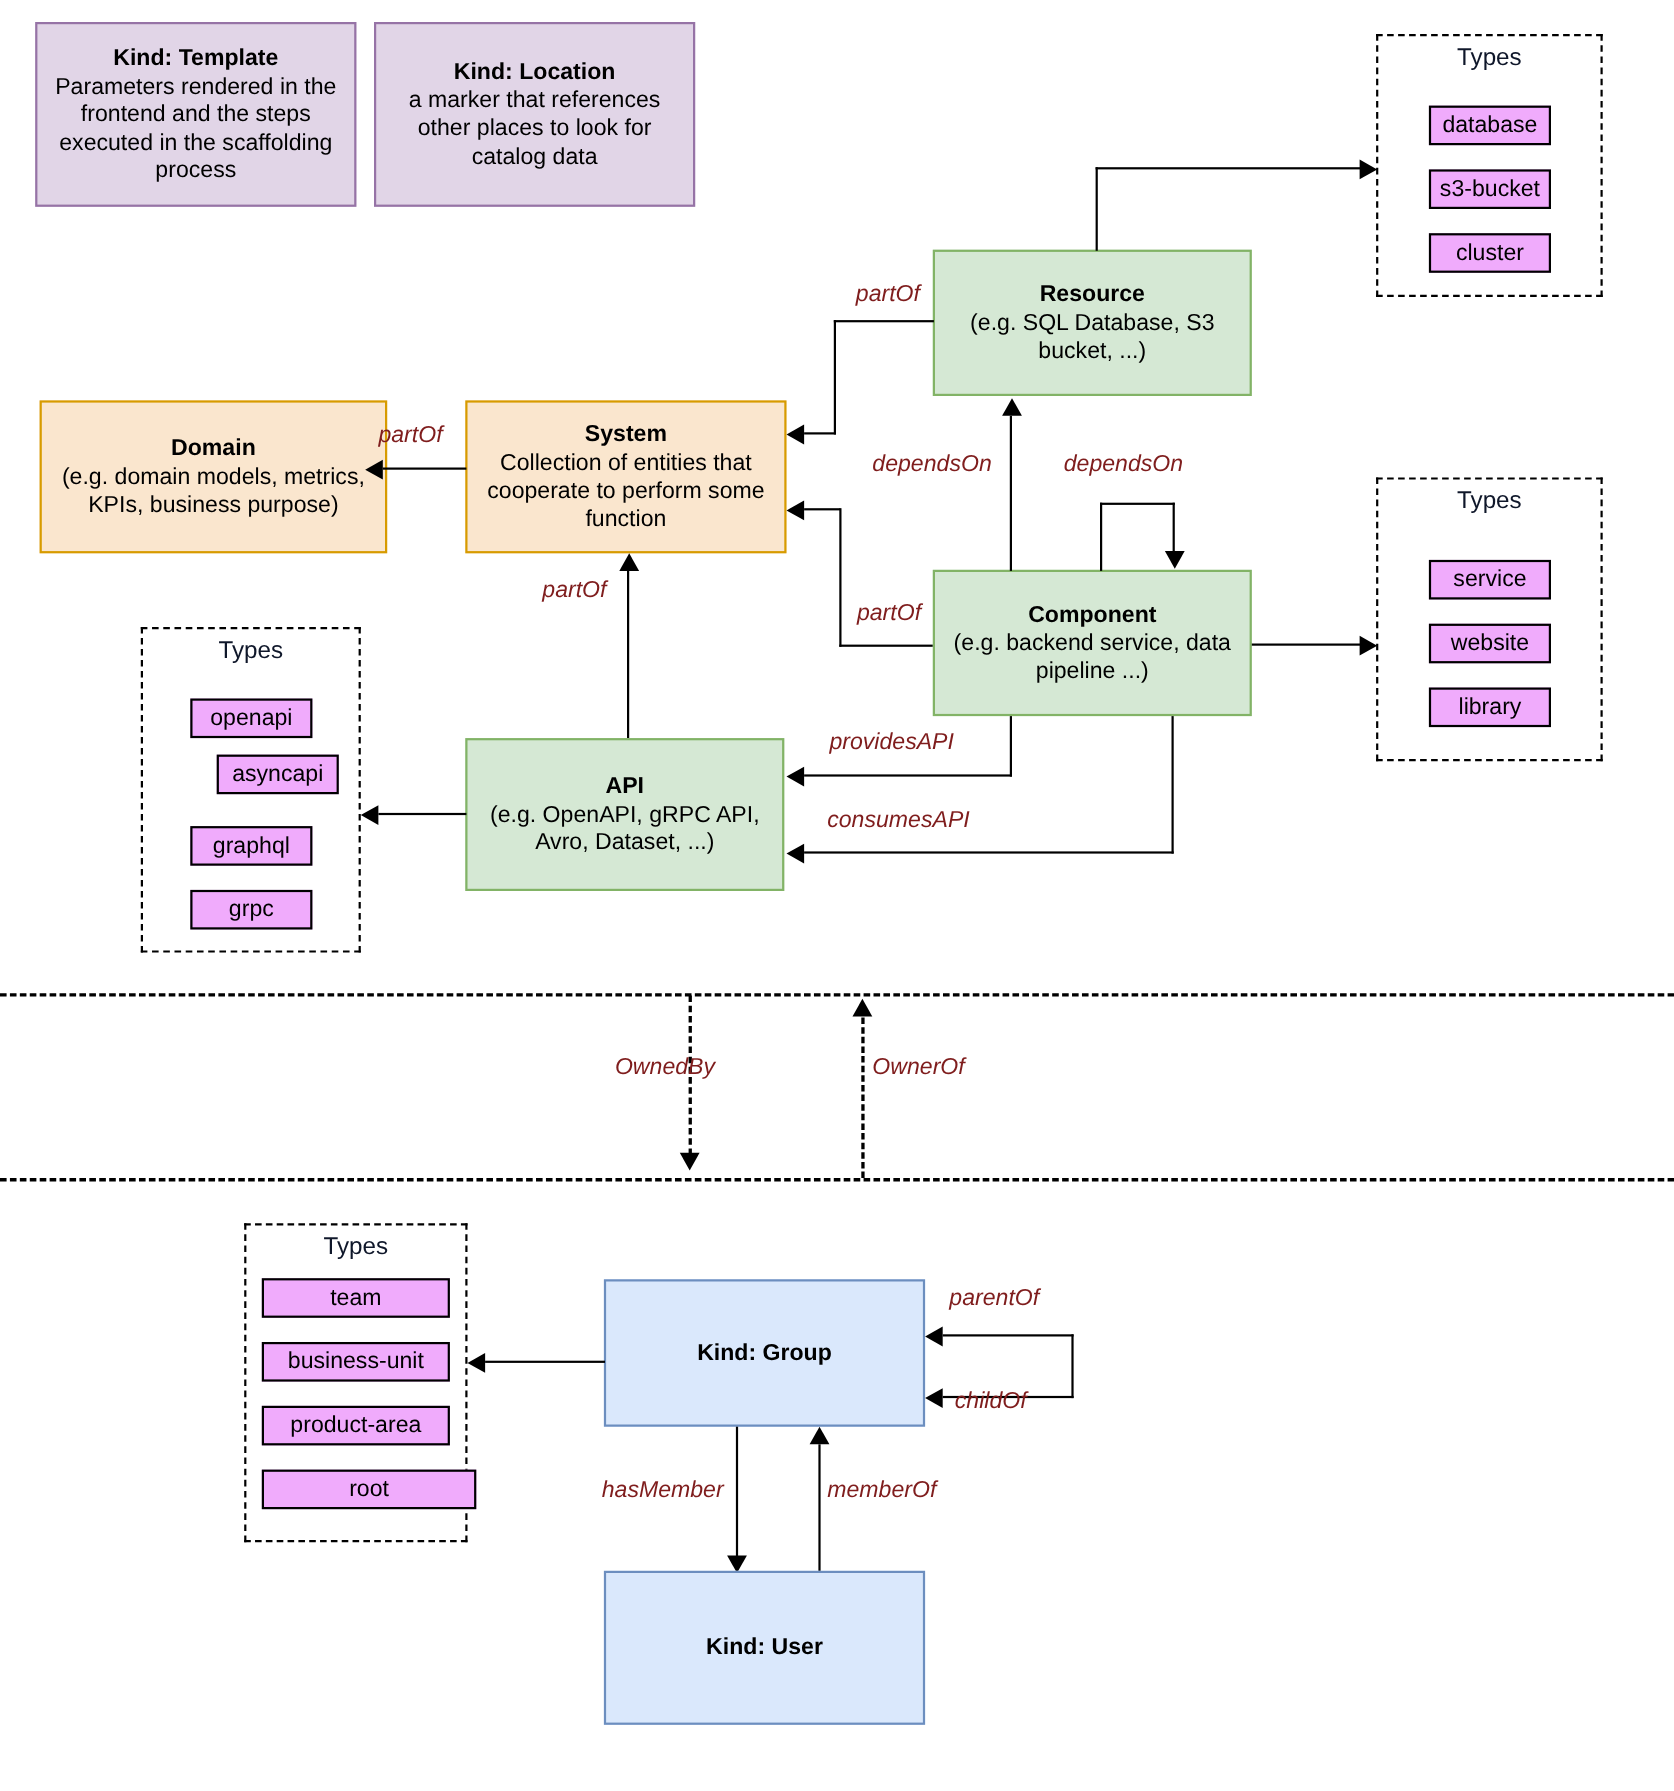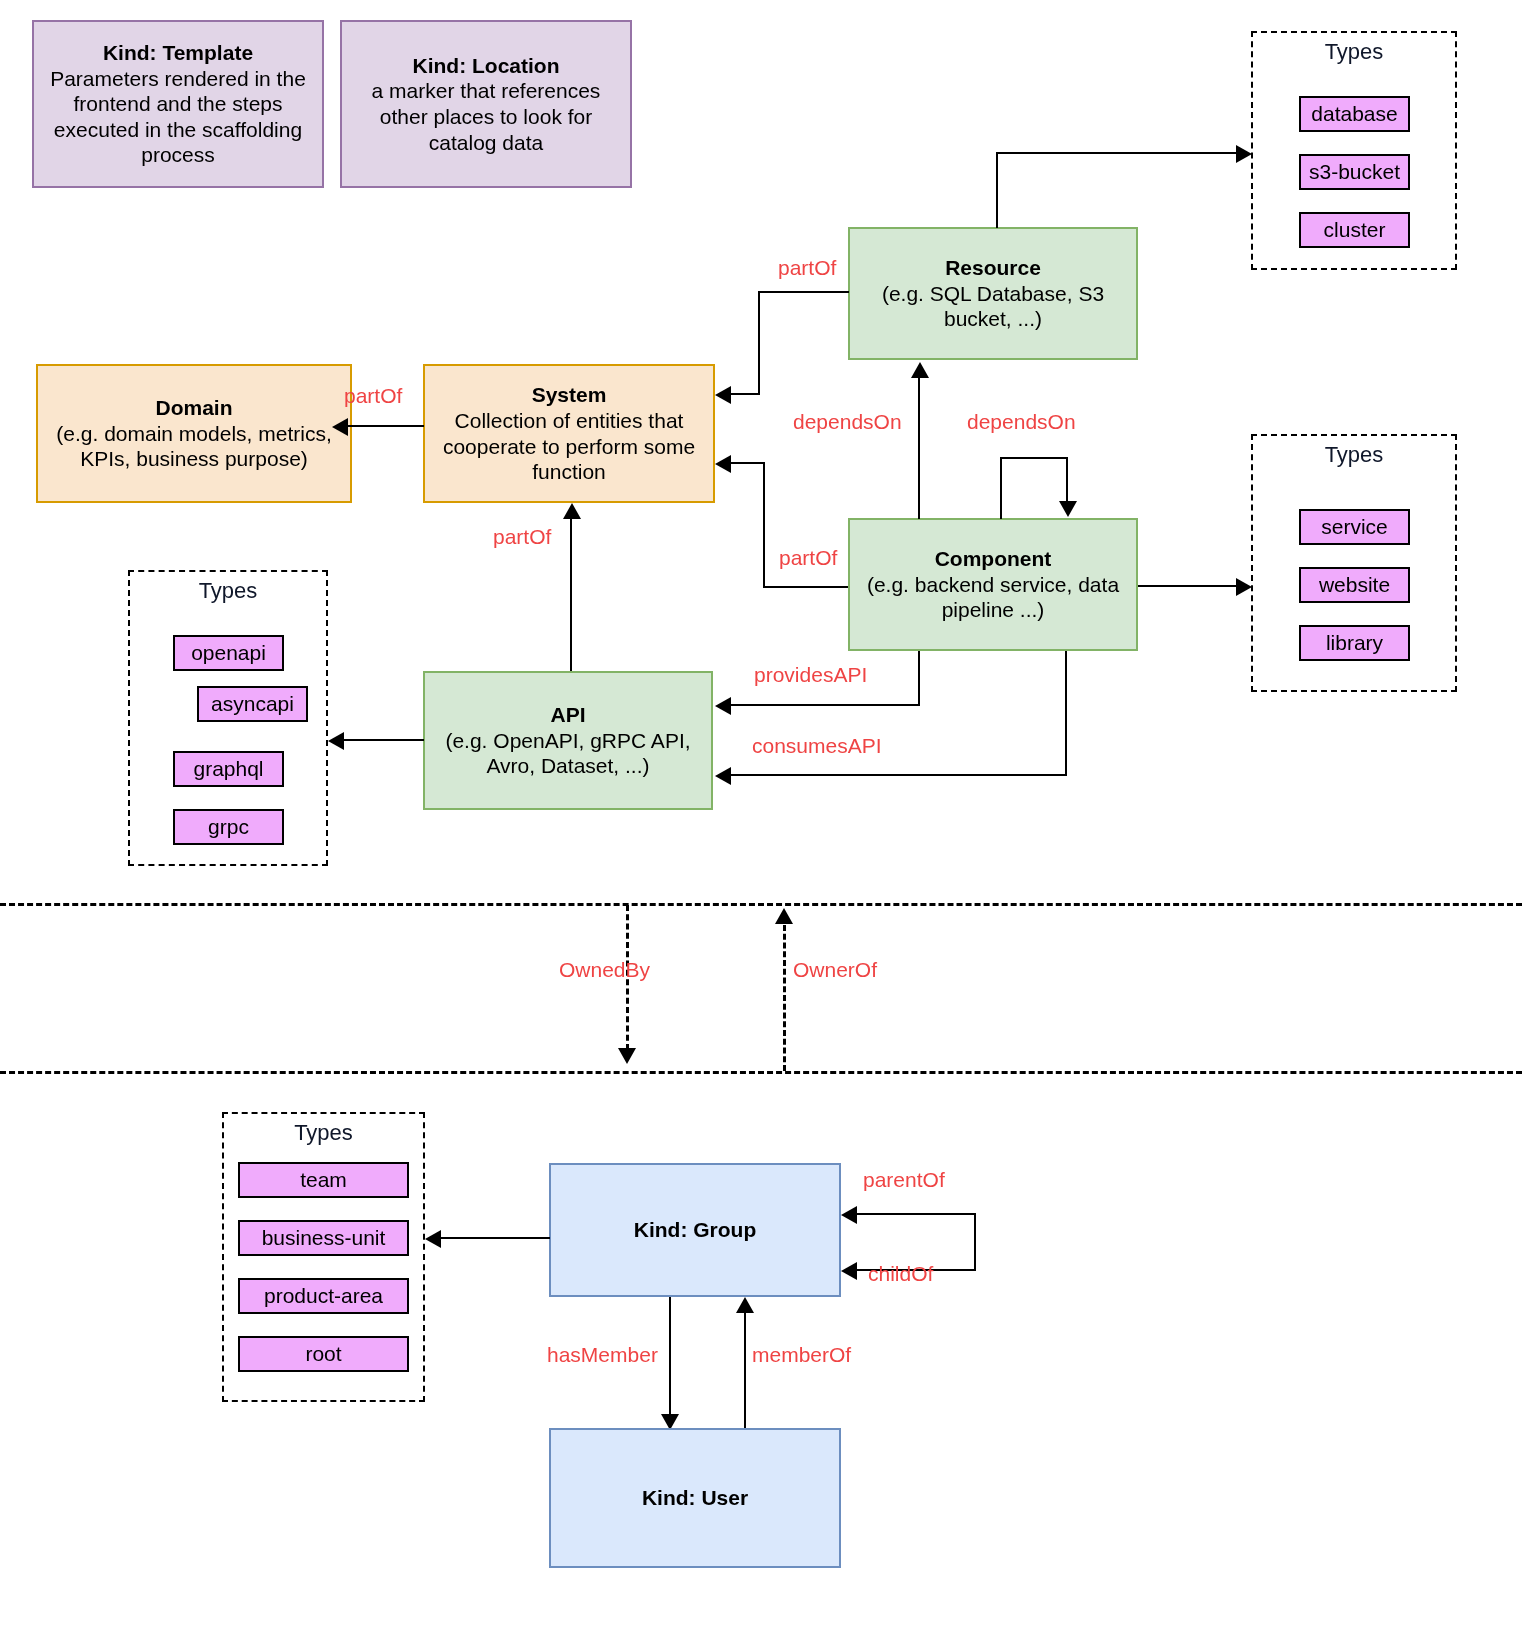--- a/index.html
+++ b/index.html
@@ -22,21 +22,21 @@
   .chip{position:absolute;box-sizing:border-box;border:2px solid #000;background:#f0abfc;
         display:flex;align-items:center;justify-content:center;font-size:21px;color:#000;}
 
   .edge{position:absolute;background:#000;}
   .h{height:2px;}
   .v{width:2px;}
 
   .dash-h{position:absolute;height:0;border-top:3px dashed #000;}
   .dash-v{position:absolute;width:0;border-left:3px dashed #000;}
 
-  .lbl{position:absolute;font-size:21px;color:#ef4444;white-space:nowrap;}
+  .lbl{position:absolute;font-size:21px;color:#7f1d1d;white-space:nowrap;font-style:italic;}
 
   .arrow{position:absolute;width:0;height:0;}
   .ar-left {border-top:9px solid transparent;border-bottom:9px solid transparent;border-right:16px solid #000;}
   .ar-right{border-top:9px solid transparent;border-bottom:9px solid transparent;border-left:16px solid #000;}
   .ar-up   {border-left:9px solid transparent;border-right:9px solid transparent;border-bottom:16px solid #000;}
   .ar-down {border-left:9px solid transparent;border-right:9px solid transparent;border-top:16px solid #000;}
 </style>
 </head>
 <body>
 
@@ -199,21 +199,21 @@
   </div>
   <div class="chip" style="left:238px;top:1162px;width:171px;height:36px;">
       <span>team</span>
     </div>
   <div class="chip" style="left:238px;top:1220px;width:171px;height:36px;">
       <span>business-unit</span>
     </div>
   <div class="chip" style="left:238px;top:1278px;width:171px;height:36px;">
       <span>product-area</span>
     </div>
-  <div class="chip" style="left:238px;top:1336px;width:171px;height:36px;">
+  <div class="chip" style="left:238px;top:1336px;width:195px;height:36px;">
       <span>root</span>
     </div>
 
   <div class="node blue" style="left:549px;top:1163px;width:292px;height:134px;">
     <div class="inner">
       <span class="t">Kind: Group</span>
     </div>
   </div>
 
   <div class="edge h" style="left:441px;top:1237px;width:109px;"></div>

